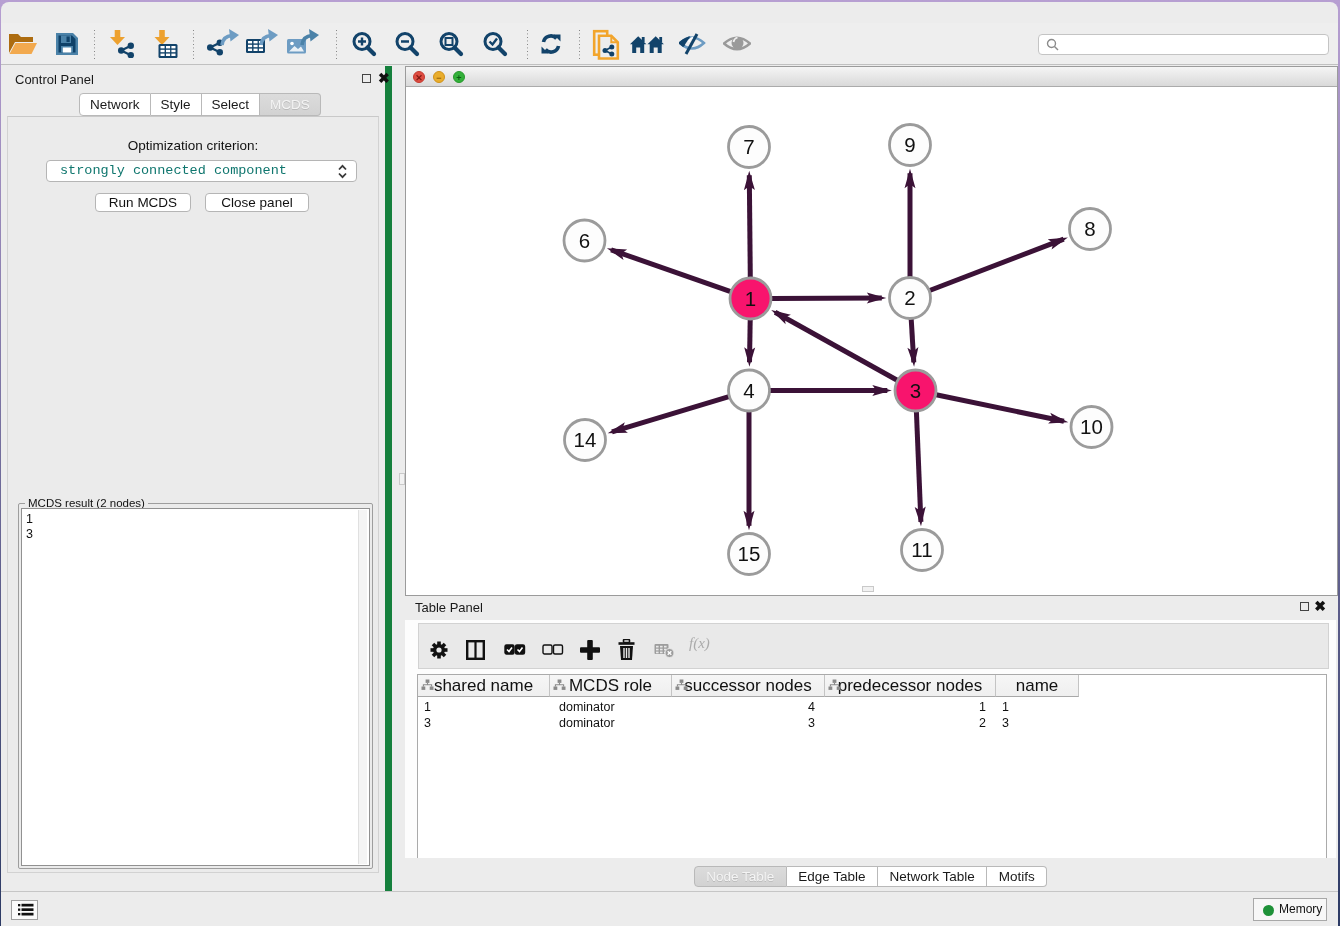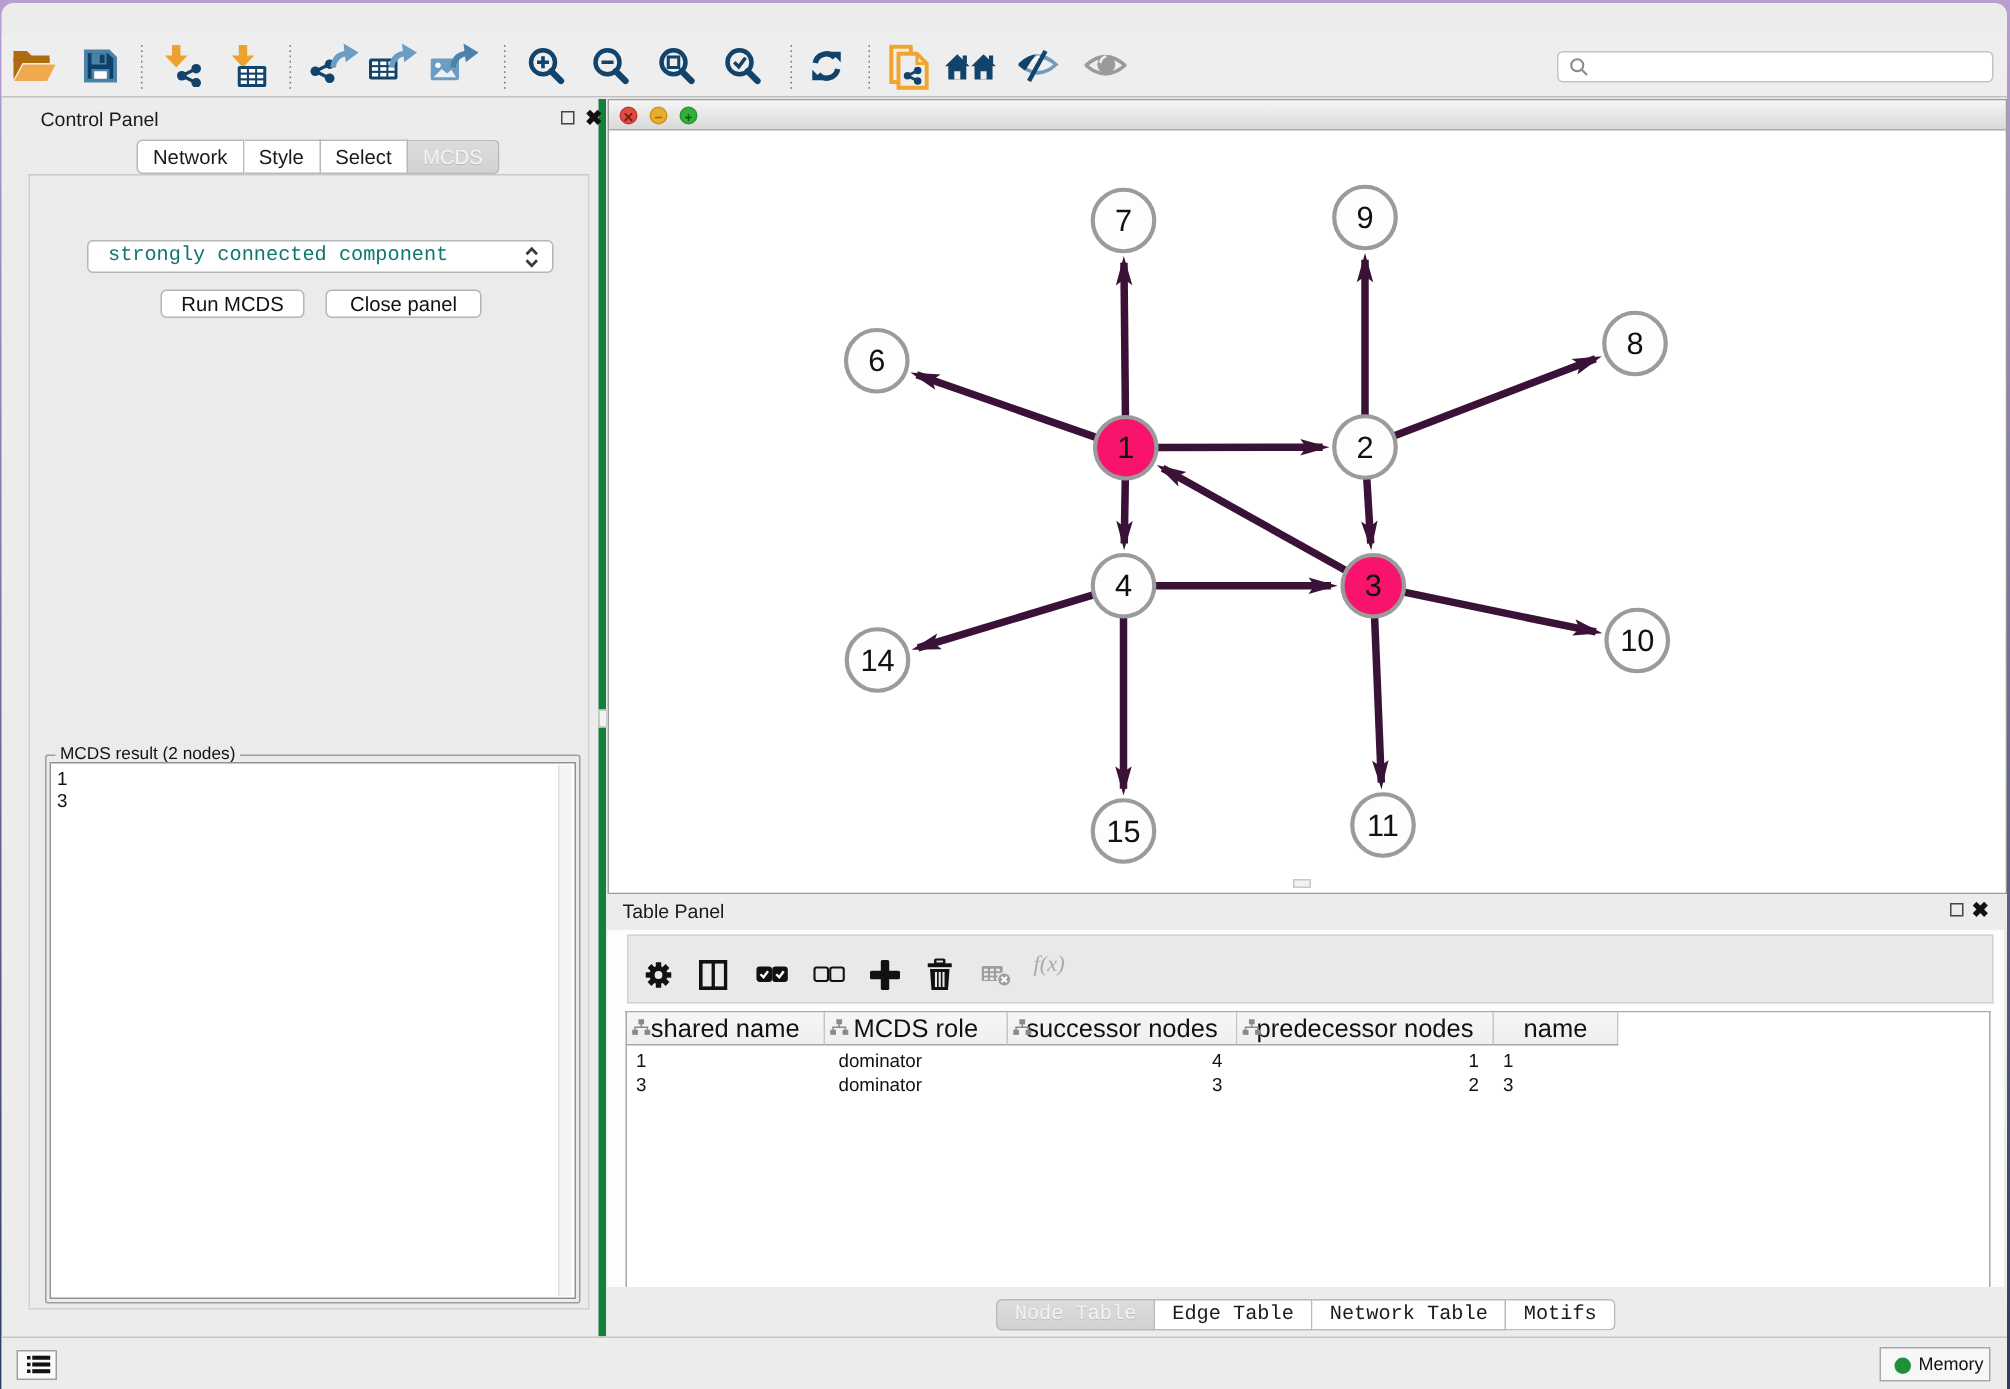--- a/index.html
+++ b/index.html
@@ -9,21 +9,21 @@
 
 #titlebar { position:absolute; left:0; top:0; right:0; height:21px; background:#f6f6f6; border-bottom:1px solid #d8d8d8; }
 .tl { position:absolute; top:7px; width:12px; height:12px; border-radius:50%; background:#dcdcdc; border:1px solid #c9c9c9; }
 #titletext { position:absolute; top:4px; left:0; right:0; text-align:center; font-size:13px; color:#9d9d9d; }
 
 #toolbar { position:absolute; left:0; top:21px; right:0; height:42px; background:#eeeeee; border-bottom:1px solid #c0c0c0; }
 .tsep { position:absolute; top:7px; height:30px; width:1px; background-image:linear-gradient(#7e7e7e 1px, transparent 1px); background-size:1px 3.5px; }
 .ticon { position:absolute; top:0; }
 #search { position:absolute; left:1037px; top:11px; width:291px; height:21px; background:#fff; border:1px solid #c4c4c4; border-radius:4px; }
 
-#cpanel { position:absolute; left:12px; top:64px; width:391px; bottom:35px; background:#ececec; border-right:5px solid #15803d; }
+#cpanel { position:absolute; left:0; top:64px; width:391px; bottom:35px; background:#ececec; border-right:7px solid #15803d; }
 #cpanel .hdr { position:absolute; top:6px; left:14px; font-size:13px; color:#1a1a1a; }
 .floatbtn { position:absolute; width:9px; height:9px; border:1.5px solid #444; background:transparent; }
 .closex { position:absolute; font-size:14px; font-weight:bold; color:#111; }
 .tabs { position:absolute; display:flex; }
 .tab { height:23px; line-height:22px; text-align:right; background:#fff; border:1px solid #b9b9b9; border-left:none; font-size:13.5px; color:#1a1a1a; padding:0 10px; }
 .tab.first { border-left:1px solid #b9b9b9; border-radius:4px 0 0 4px; }
 .tab.last { border-radius:0 4px 4px 0; }
 .tab.sel { background:linear-gradient(#dcdcdc,#d2d2d2); color:#f4f4f4; text-shadow:0 1px 0 #bbb; }
 #mcdspanel { position:absolute; left:6px; top:50px; right:6px; bottom:18px; background:#ebebeb; border:1px solid #d2d2d2; border-top:1px solid #c9c9c9; }
 #optlabel { position:absolute; top:21px; left:0; right:0; text-align:center; font-size:13.5px; color:#111; }
@@ -41,21 +41,21 @@
 #canvas { position:absolute; left:0; top:21px; right:0; bottom:0; background:#fff; }
 
 #tpanel { position:absolute; left:404px; top:594px; right:2px; bottom:35px; background:#ececec; }
 #tpanel .hdr { position:absolute; top:4px; left:10px; font-size:13px; color:#1a1a1a; }
 #tcontent { position:absolute; left:0; top:24px; right:0; bottom:33px; background:#fdfdfd; }
 #ttoolbar { position:absolute; left:13px; top:3px; right:7px; height:46px; background:#e9e9e9; border:1px solid #d2d2d2; }
 #ttable { position:absolute; left:12px; top:54px; right:9px; bottom:0; background:#fff; font-size:12.5px; border:1px solid #aaaaaa; border-bottom:none; }
 .th { position:absolute; top:0; height:22px; background:linear-gradient(#f6f6f6,#efefef); border-right:1px solid #c4c4c4; border-bottom:1px solid #a8a8a8; text-align:center; font-size:17px; color:#111; line-height:21px; }
 .td { position:absolute; height:16px; line-height:16px; color:#111; }
 
-#btabs { position:absolute; bottom:4px; left:0; right:0; display:flex; justify-content:center;font-family:Liberation Mono, monospace; }
+#btabs { position:absolute; bottom:4px; left:0; right:0; display:flex; justify-content:center; }
 #btabs .tab { font-size:13.5px; height:21px; line-height:20px; padding:0 11.5px; }
 
 #statusbar { position:absolute; left:0; right:0; bottom:0; height:35px; background:#ececec; border-top:1px solid #c6c6c6; }
 #listbtn { position:absolute; left:10px; top:8px; width:27px; height:20px; background:#fafafa; border:1px solid #a0a0a0; }
 #membtn { position:absolute; right:11px; top:6px; width:74px; height:23px; background:#f7f7f7; border:1px solid #a8a8a8; font-size:12px; line-height:21px; text-align:left; padding-left:25px; color:#111; }
 #memdot { position:absolute; left:9px; top:5.5px; width:11px; height:11px; border-radius:50%; background:#1e9138; }
 </style>
 </head>
 <body>
 <div id="win">
@@ -203,20 +203,21 @@
     <div class="hdr">Control Panel</div>
     <div class="floatbtn" style="left:361px; top:8px;"></div>
     <div class="closex" style="left:377px; top:4px;">✖</div>
     <div class="tabs" style="left:78px; top:27px;">
       <div class="tab first">Network</div>
       <div class="tab">Style</div>
       <div class="tab">Select</div>
       <div class="tab sel last">MCDS</div>
     </div>
     <div id="mcdspanel">
+      <div id="optlabel">Optimization criterion:</div>
       <div id="combo">strongly connected component
         <svg width="11" height="15" style="position:absolute; right:8px; top:3px;" viewBox="0 0 11 15">
             <path d="M2 5.5 L5.5 1.8 L9 5.5" stroke="#3a3a3a" stroke-width="1.8" fill="none"></path>
             <path d="M2 9.5 L5.5 13.2 L9 9.5" stroke="#3a3a3a" stroke-width="1.8" fill="none"></path>
           </svg>
       </div>
       <div class="btn" style="left:87px; width:96px;">Run MCDS</div>
       <div class="btn" style="left:197px; width:104px;">Close panel</div>
       <div id="groupbox">
         <div id="grouplabel">MCDS result (2 nodes)</div>

